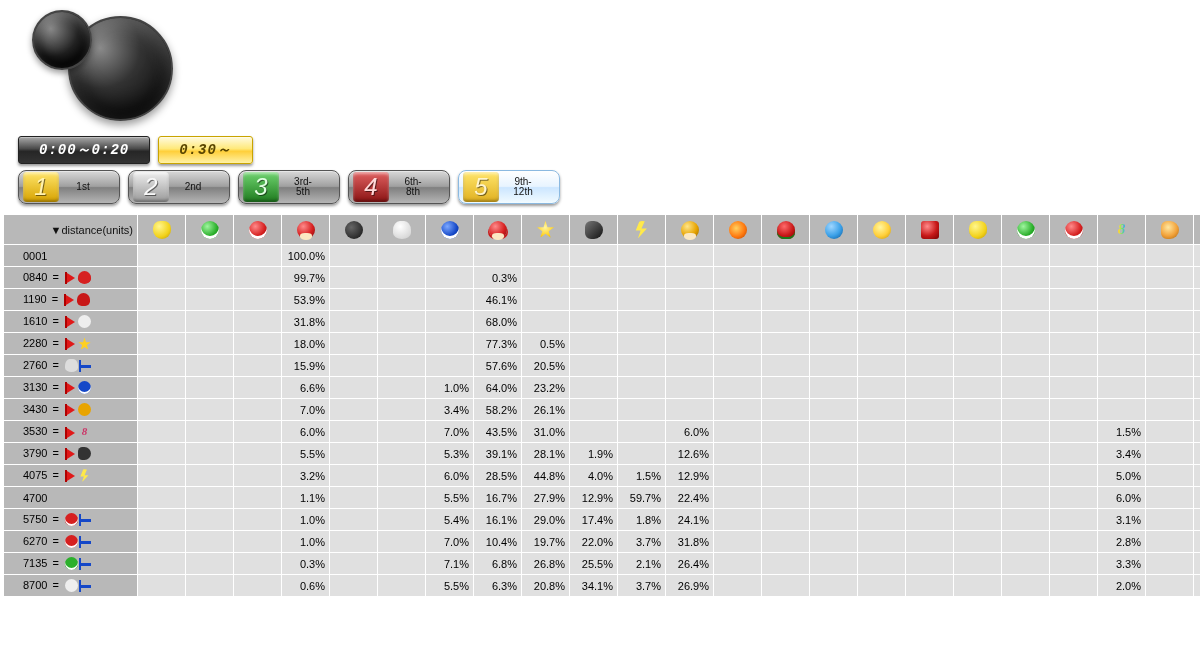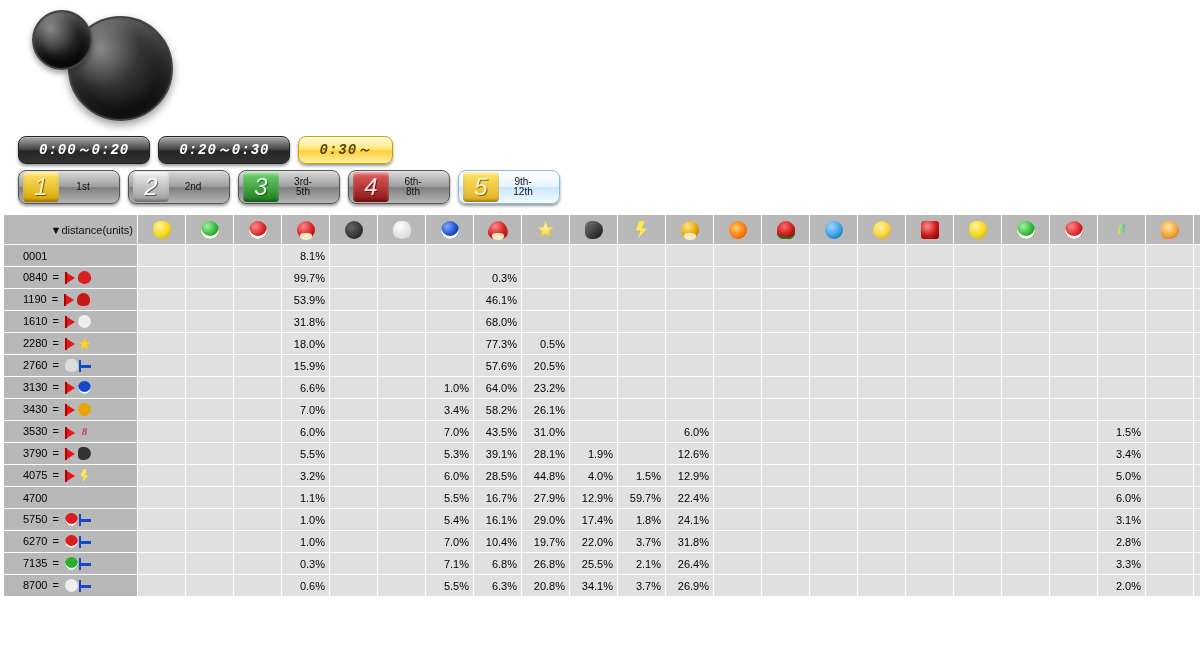--- a/index.html
+++ b/index.html
@@ -47,21 +47,21 @@
     gap: 8px;
     margin-top: 10px;
     margin-bottom: 6px;
   }
   .time-tab {
     height: 28px;
     padding: 0 20px;
     display: flex;
     align-items: center;
     justify-content: center;
-    border-radius: 8px;
+    border-radius: 3px;
     font-family: "Courier New", monospace;
     font-weight: bold;
     font-size: 14px;
     font-style: italic;
     letter-spacing: 1px;
     box-shadow: 0 2px 3px rgba(0,0,0,0.4), inset 0 1px 0 rgba(255,255,255,0.3);
     cursor: pointer;
   }
   .time-tab.dark {
     background: linear-gradient(#aaa, #4a4a4a 45%, #262626 55%, #333);
@@ -217,21 +217,20 @@
 <body>
 
 <div class="header-area">
   <div class="logo">
     <div class="big"></div>
     <div class="small"></div>
   </div>
 
   <div class="tab-row" id="time-tabs">
       <div class="time-tab dark">0:00～0:20</div>
-      <div class="time-tab dark">0:20～0:30</div>
       <div class="time-tab gold">0:30～</div>
     </div>
   <div class="place-row" id="place-tabs">
       <div class="place-tab">
         <div class="num gold">1</div>
         <div class="label">1st</div>
       </div>
       <div class="place-tab">
         <div class="num silver">2</div>
         <div class="label">2nd</div>
@@ -305,21 +304,21 @@
         <th><span class="ico horn"></span></th>
         <th></th>
       </tr>
     </thead>
   <tbody id="tb">
       <tr>
         <th class="rowlbl"><span>0001</span></th>
         <td></td>
         <td></td>
         <td></td>
-        <td>8.1%</td>
+        <td>100.0%</td>
         <td></td>
         <td></td>
         <td></td>
         <td></td>
         <td></td>
         <td></td>
         <td></td>
         <td></td>
         <td></td>
         <td></td>

